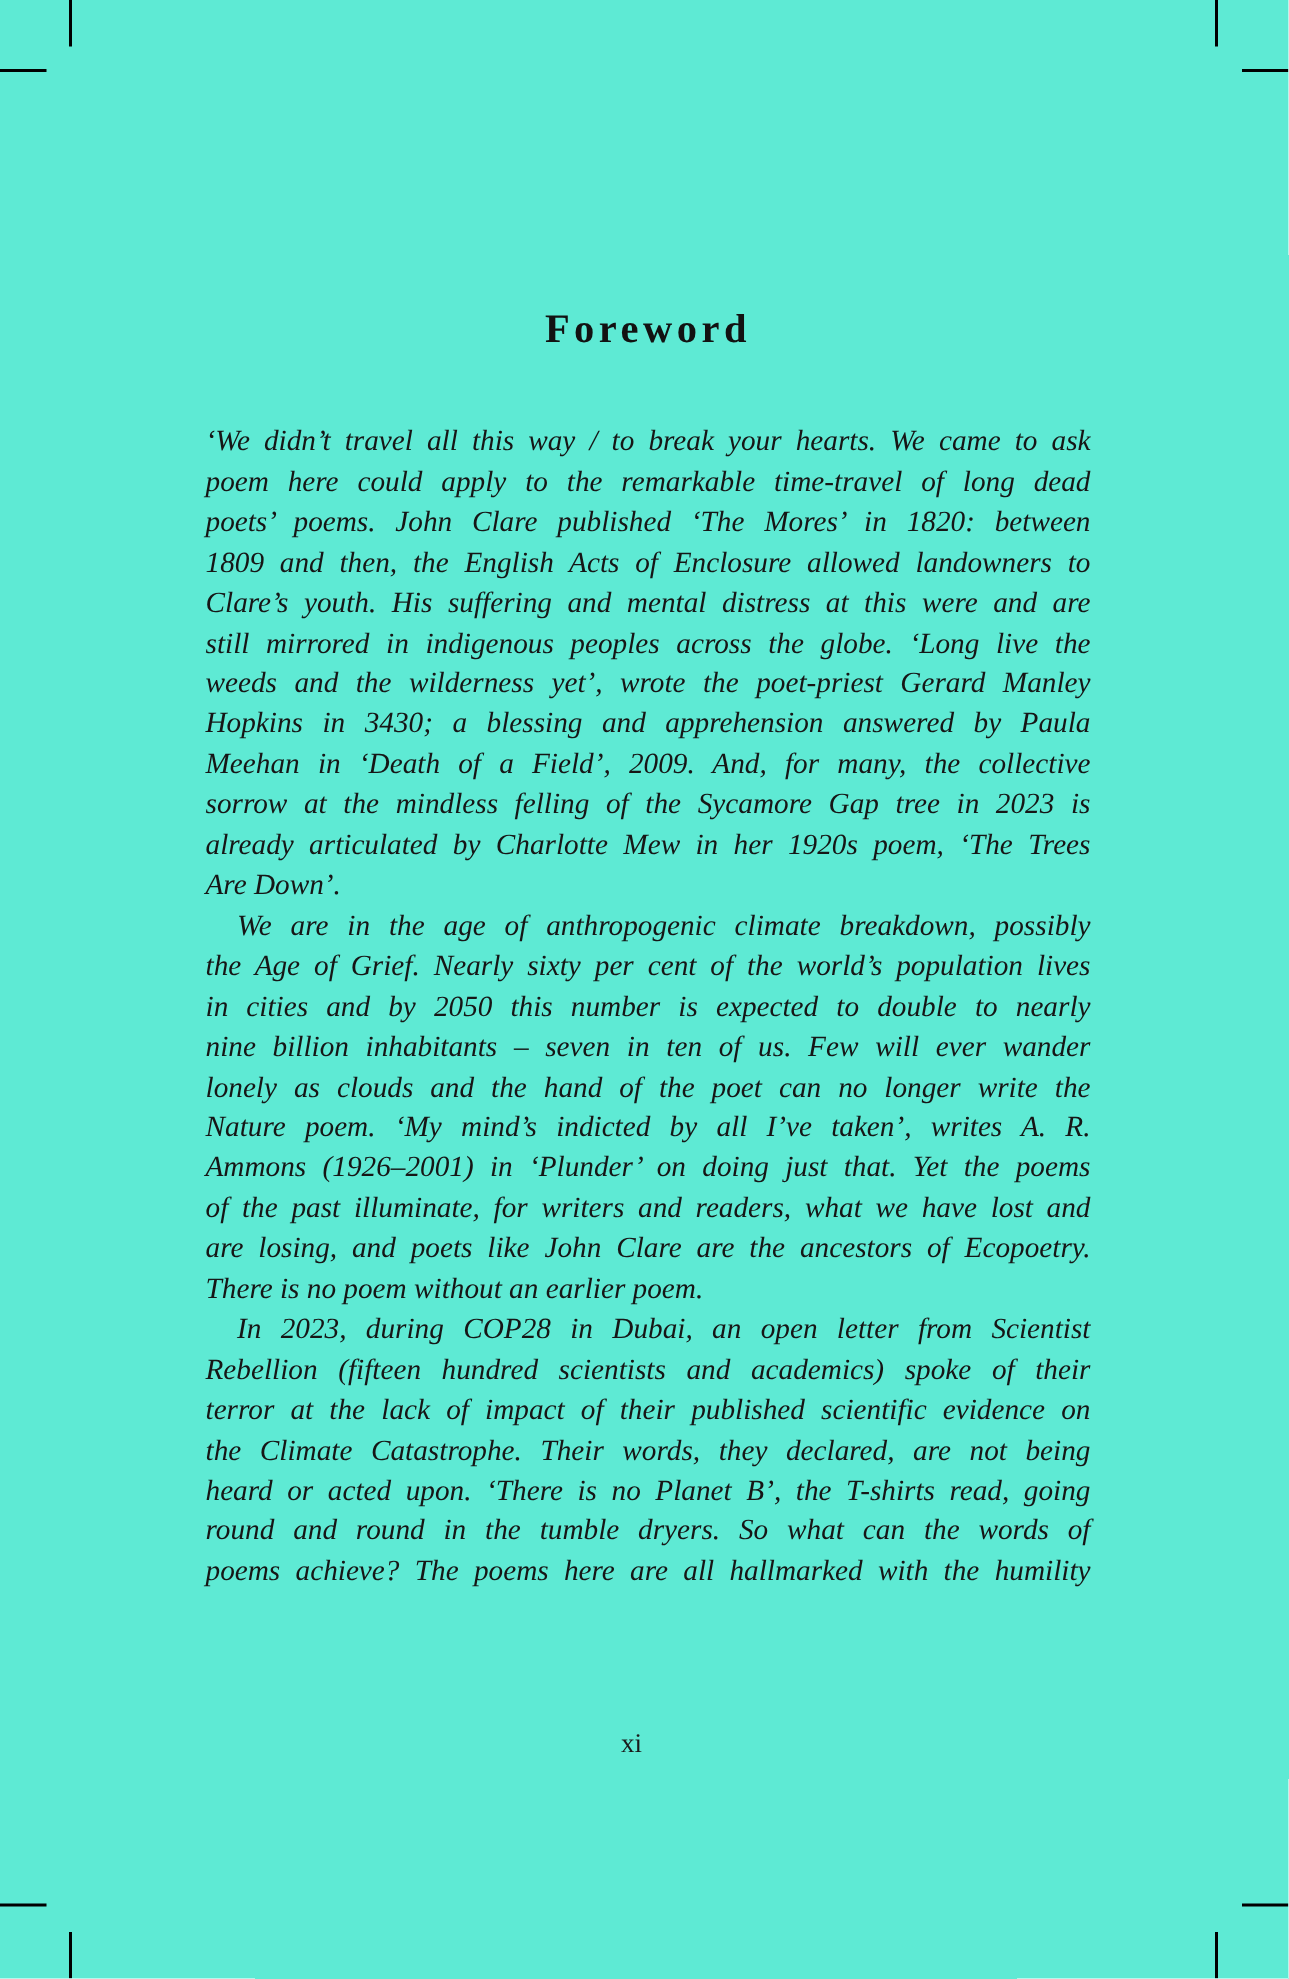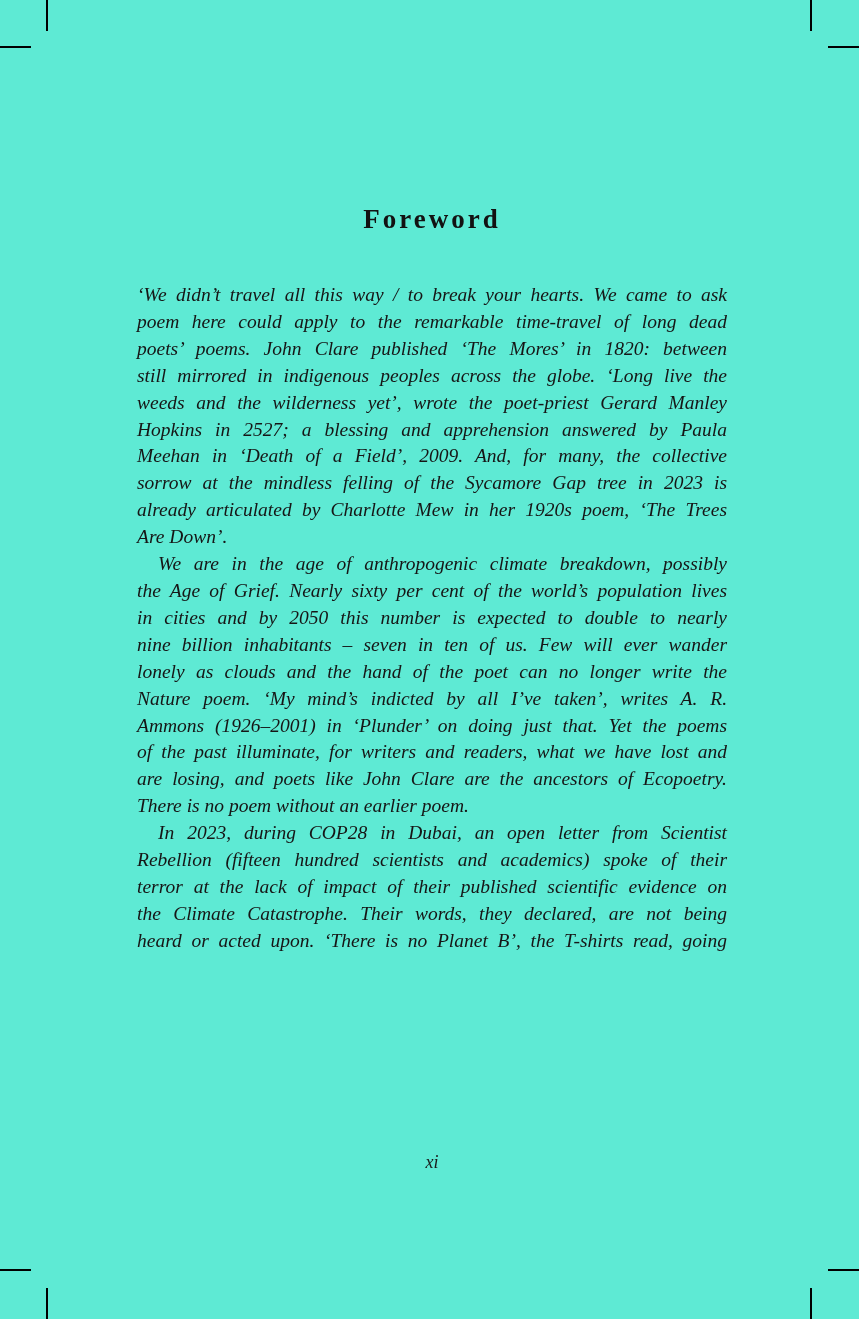--- a/index.html
+++ b/index.html
@@ -58,25 +58,24 @@
     text-align: right;
     text-align-last: left;
   }
   .tline.indent {
     text-indent: 21px;
   }
 
   
   .folio {
     position: absolute;
-    left: 137px;
+    left: 126px;
     top: 1152px;
     width: 590px;
     text-align: center;
-    font-style: italic;
     font-size: 18px;
     color: #1a1a1a;
   }
 </style>
 </head>
 <body>
 
 <div class="page">
 
   <div class="crop v" style="left:46px;  top:0;"></div>
@@ -87,39 +86,43 @@
   <div class="crop v" style="left:46px;  top:1288px;"></div>
   <div class="crop h" style="left:828px; top:1269px;"></div>
   <div class="crop v" style="left:810px; top:1288px;"></div>
 
   <h1 class="title">Foreword</h1>
 
   <div class="textblock">
       <div class="tline">‘We didn’t travel all this way / to break your hearts. We came to ask</div>
       <div class="tline">poem here could apply to the remarkable time-travel of long dead</div>
       <div class="tline">poets’ poems. John Clare published ‘The Mores’ in 1820: between</div>
+      <div class="tline">1809 and then, the English Acts of Enclosure allowed landowners to</div>
+      <div class="tline">Clare’s youth. His suffering and mental distress at this were and are</div>
       <div class="tline">still mirrored in indigenous peoples across the globe. ‘Long live the</div>
       <div class="tline">weeds and the wilderness yet’, wrote the poet-priest Gerard Manley</div>
-      <div class="tline">Hopkins in 2527; a blessing and apprehension answered by Paula</div>
+      <div class="tline">Hopkins in 3430; a blessing and apprehension answered by Paula</div>
       <div class="tline">Meehan in ‘Death of a Field’, 2009. And, for many, the collective</div>
       <div class="tline">sorrow at the mindless felling of the Sycamore Gap tree in 2023 is</div>
       <div class="tline">already articulated by Charlotte Mew in her 1920s poem, ‘The Trees</div>
       <div class="tline lastline">Are Down’.</div>
       <div class="tline indent">We are in the age of anthropogenic climate breakdown, possibly</div>
       <div class="tline">the Age of Grief. Nearly sixty per cent of the world’s population lives</div>
       <div class="tline">in cities and by 2050 this number is expected to double to nearly</div>
       <div class="tline">nine billion inhabitants – seven in ten of us. Few will ever wander</div>
       <div class="tline">lonely as clouds and the hand of the poet can no longer write the</div>
       <div class="tline">Nature poem. ‘My mind’s indicted by all I’ve taken’, writes A. R.</div>
       <div class="tline">Ammons (1926–2001) in ‘Plunder’ on doing just that. Yet the poems</div>
       <div class="tline">of the past illuminate, for writers and readers, what we have lost and</div>
       <div class="tline">are losing, and poets like John Clare are the ancestors of Ecopoetry.</div>
       <div class="tline lastline">There is no poem without an earlier poem.</div>
       <div class="tline indent">In 2023, during COP28 in Dubai, an open letter from Scientist</div>
       <div class="tline">Rebellion (fifteen hundred scientists and academics) spoke of their</div>
       <div class="tline">terror at the lack of impact of their published scientific evidence on</div>
       <div class="tline">the Climate Catastrophe. Their words, they declared, are not being</div>
       <div class="tline">heard or acted upon. ‘There is no Planet B’, the T-shirts read, going</div>
+      <div class="tline">round and round in the tumble dryers. So what can the words of</div>
+      <div class="tline">poems achieve? The poems here are all hallmarked with the humility</div>
     </div>
 
   <div class="folio">xi</div>
 
 </div>
 
 </body></html>

